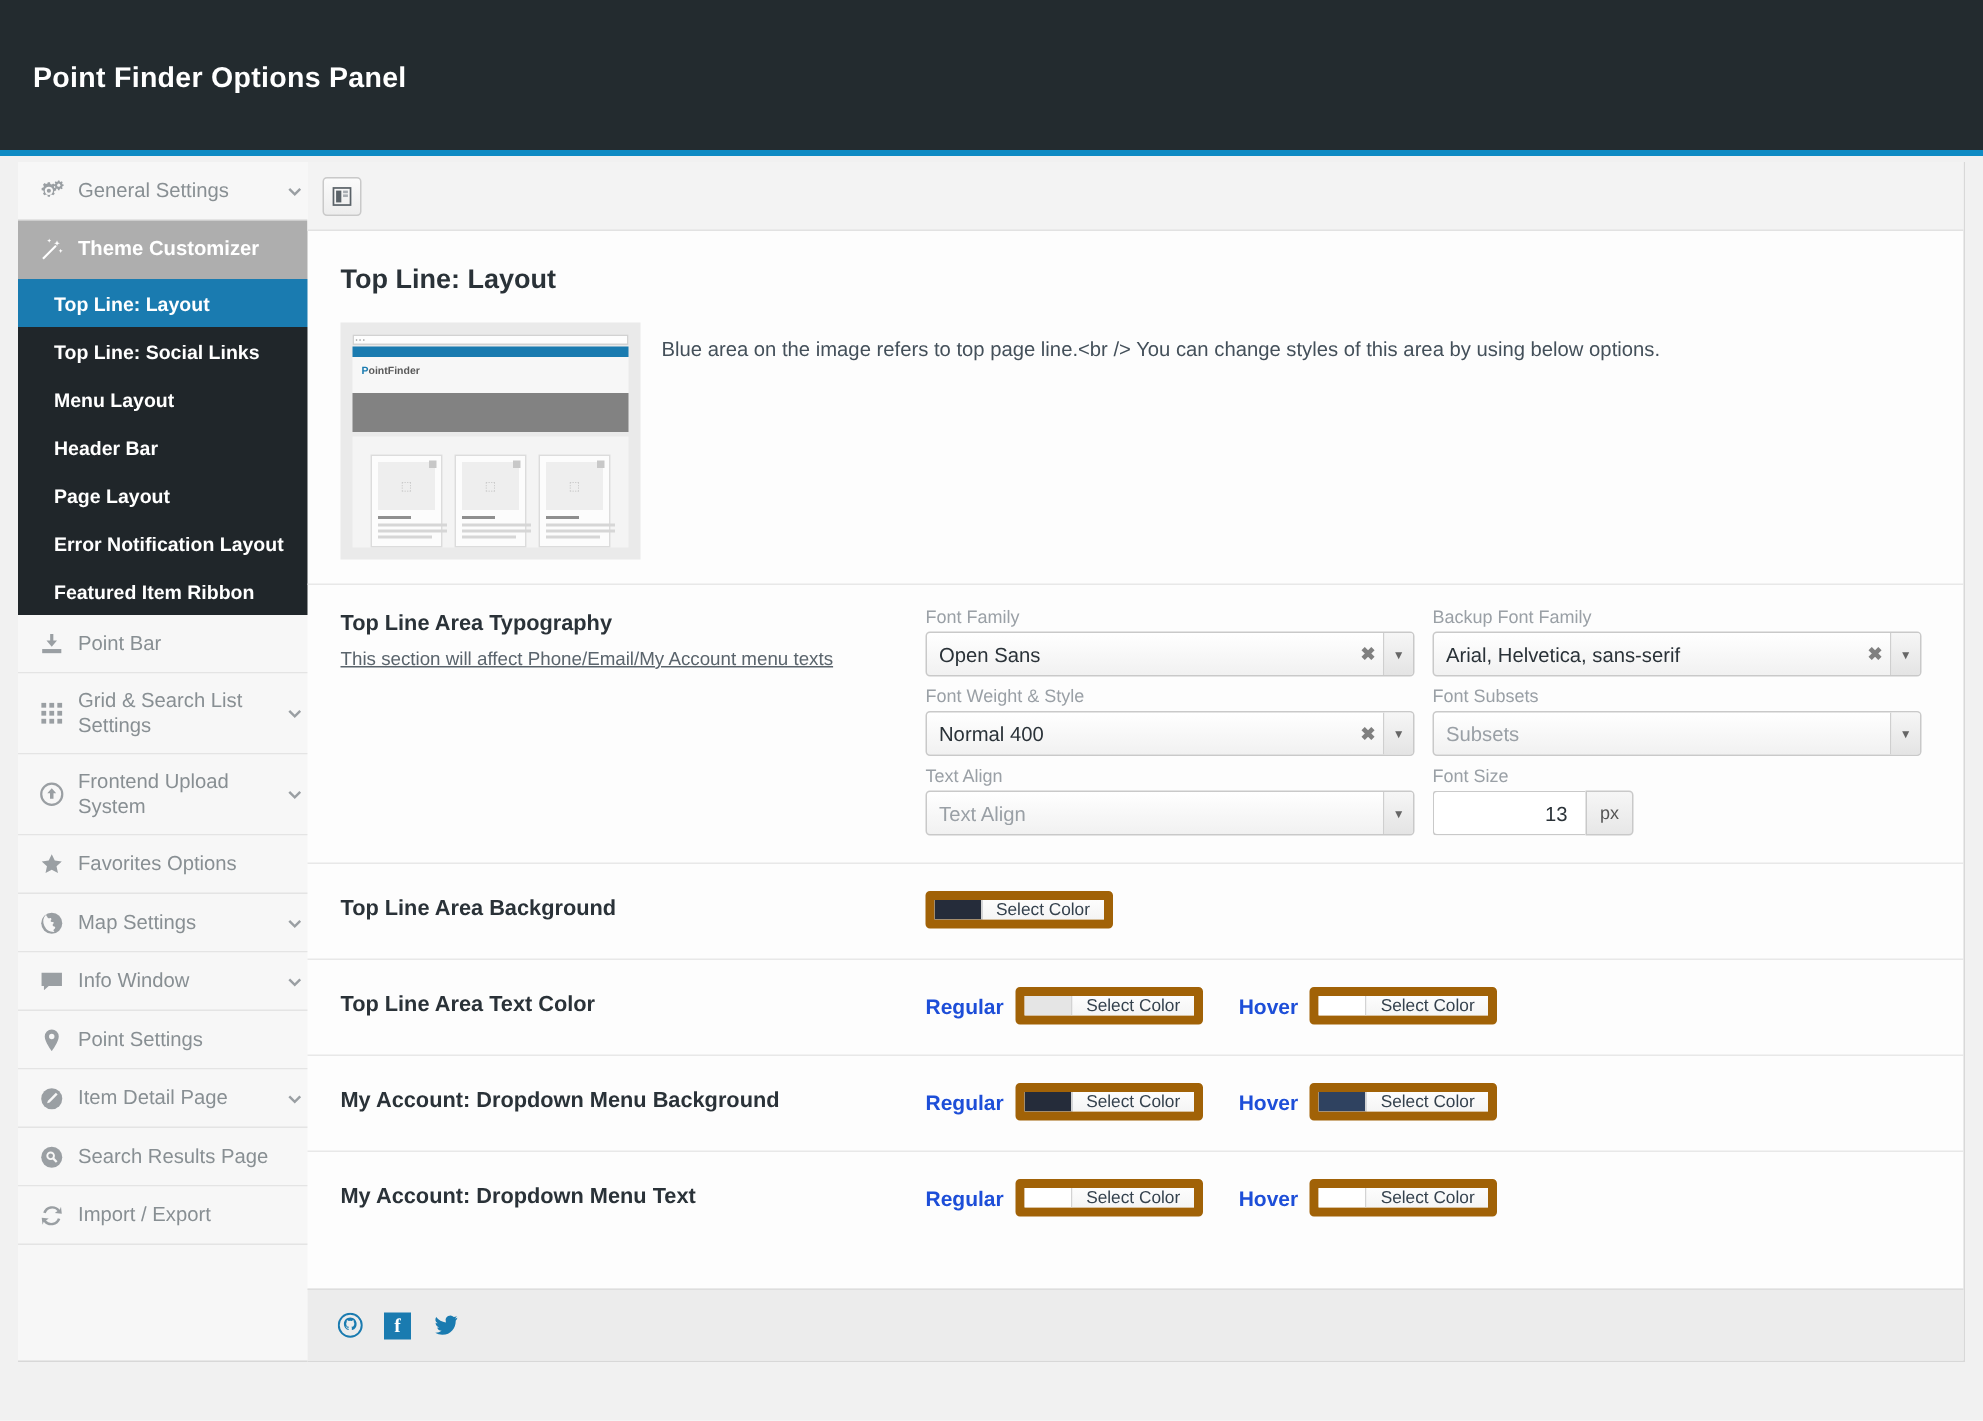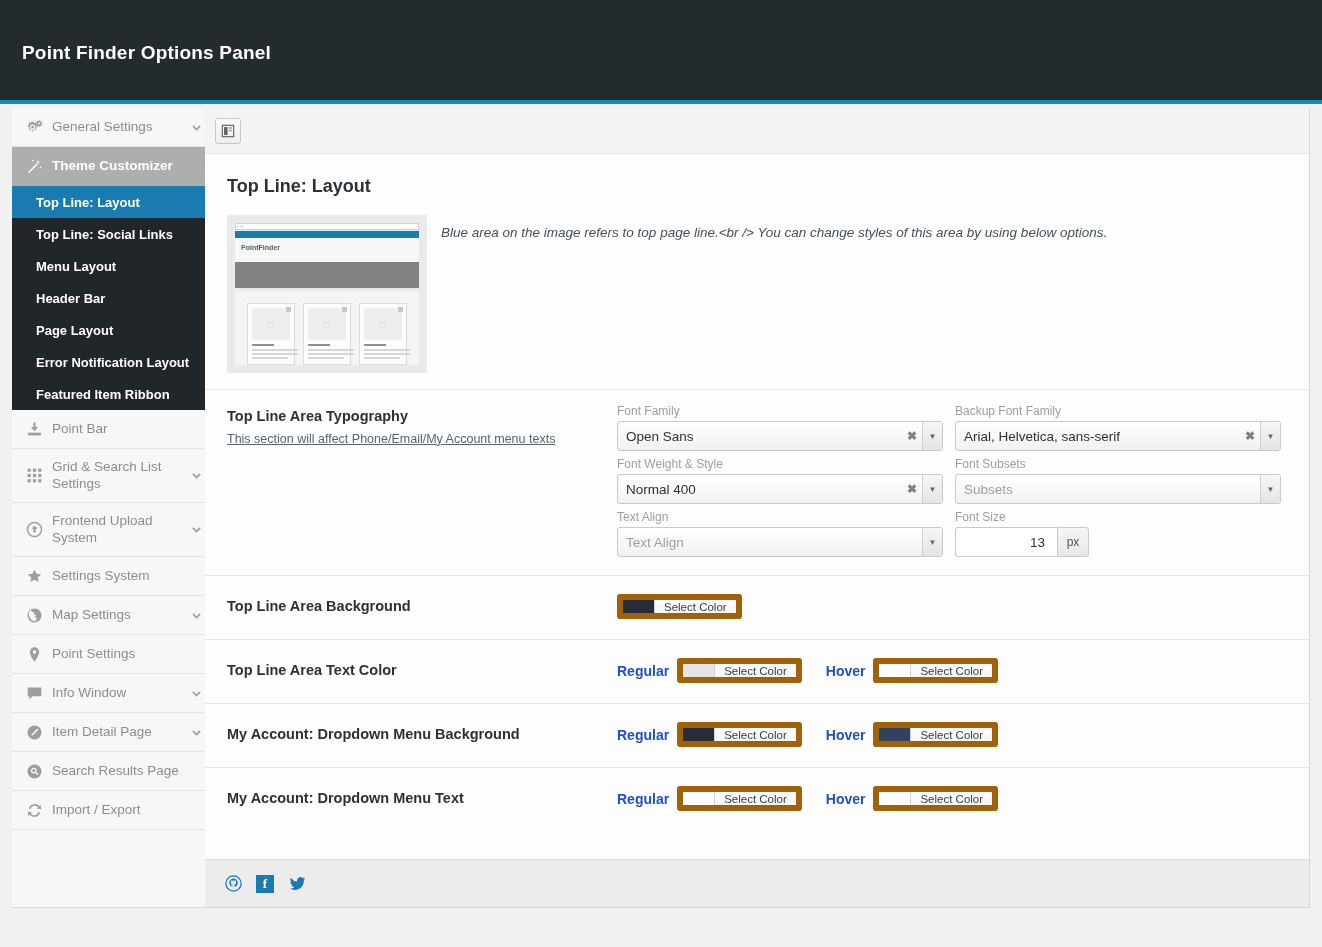--- a/index.html
+++ b/index.html
@@ -141,21 +141,20 @@
   .pv-area { position: absolute; left: 8px; right: 8px; top: 76px; bottom: 8px; background: #f4f4f4; }
   .pv-cards { position: absolute; left: 20px; right: 20px; top: 88px; display: flex; gap: 8px; }
   .pv-card { flex: 1 1 0; height: 62px; background: #fcfcfc; border: 1px solid #dcdcdc; position: relative; }
   .pv-card .ph { position: absolute; left: 4px; right: 4px; top: 4px; height: 32px; background: #eeeeee; }
   .pv-card .ph::after { content:"⬚"; position:absolute; left:50%; top:50%; transform:translate(-50%,-50%); color:#c0c0c0; font-size:8px;}
   .pv-card .ln { position: absolute; left: 4px; height: 2px; background: #d6d6d6; }
   .pv-card .corner { position:absolute; right:3px; top:3px; width:5px; height:5px; background:#c8c8c8;}
   .info-text {
     flex: 1 1 auto;
     padding: 8px 0 0 14px;
-    font-style: italic;
     font-size: 13.5px;
     color: #44505a;
     line-height: 1.5;
   }
 
   
   .opt-row {
     display: flex;
     align-items: flex-start;
     border-top: 1px solid #e8e8e8;
@@ -388,56 +387,56 @@
               <path fill="none" stroke="currentColor" stroke-width="2" d="M3.5 6l4.5 4.5L12.5 6"></path>
             </svg>
           </span>
         </div>
         <div class="nav-item">
           <span class="nav-ico">
             <svg width="17" height="17" viewBox="0 0 16 16">
               <path fill="currentColor" d="M8 1.4l1.9 4 4.4.5-3.3 3 .9 4.3L8 11.1 4.1 13.2l.9-4.3-3.3-3 4.4-.5z"></path>
             </svg>
           </span>
-          <span class="nav-lbl">Settings System</span>
+          <span class="nav-lbl">Favorites Options</span>
         </div>
         <div class="nav-item">
           <span class="nav-ico">
             <svg width="17" height="17" viewBox="0 0 16 16">
               <circle cx="8" cy="8" r="6.6" fill="currentColor"></circle>
               <path fill="#f7f7f7" d="M4.6 3.4c.9.4.6 1.3 1.4 1.5.7.2 1.3-.5 1.7.2.4.7-.8 1.1-.3 1.8.5.7 1.5-.2 1.8.6.3.8-1 1.1-.6 1.9.4.8 1.5.3 1.6 1.2.1.8-1.1.9-1.1 1.8 0 .5.4.8.7 1a6.5 6.5 0 0 1-5.2-11z"></path>
             </svg>
           </span>
           <span class="nav-lbl">Map Settings</span>
           <span class="nav-caret">
             <svg width="13" height="13" viewBox="0 0 16 16">
               <path fill="none" stroke="currentColor" stroke-width="2" d="M3.5 6l4.5 4.5L12.5 6"></path>
             </svg>
           </span>
         </div>
         <div class="nav-item">
           <span class="nav-ico">
             <svg width="17" height="17" viewBox="0 0 16 16">
-              <path fill="currentColor" d="M8 1.2a4.4 4.4 0 0 0-4.4 4.4c0 3.3 4.4 9.2 4.4 9.2s4.4-5.9 4.4-9.2A4.4 4.4 0 0 0 8 1.2zm0 6.1a1.7 1.7 0 1 1 0-3.4 1.7 1.7 0 0 1 0 3.4z"></path>
-            </svg>
-          </span>
-          <span class="nav-lbl">Point Settings</span>
-        </div>
-        <div class="nav-item">
-          <span class="nav-ico">
-            <svg width="17" height="17" viewBox="0 0 16 16">
               <path fill="currentColor" d="M1.6 2.4h12.8v8.2H6.1l-3 2.8v-2.8H1.6z"></path>
             </svg>
           </span>
           <span class="nav-lbl">Info Window</span>
           <span class="nav-caret">
             <svg width="13" height="13" viewBox="0 0 16 16">
               <path fill="none" stroke="currentColor" stroke-width="2" d="M3.5 6l4.5 4.5L12.5 6"></path>
             </svg>
           </span>
+        </div>
+        <div class="nav-item">
+          <span class="nav-ico">
+            <svg width="17" height="17" viewBox="0 0 16 16">
+              <path fill="currentColor" d="M8 1.2a4.4 4.4 0 0 0-4.4 4.4c0 3.3 4.4 9.2 4.4 9.2s4.4-5.9 4.4-9.2A4.4 4.4 0 0 0 8 1.2zm0 6.1a1.7 1.7 0 1 1 0-3.4 1.7 1.7 0 0 1 0 3.4z"></path>
+            </svg>
+          </span>
+          <span class="nav-lbl">Point Settings</span>
         </div>
         <div class="nav-item">
           <span class="nav-ico">
             <svg width="17" height="17" viewBox="0 0 16 16">
               <circle cx="8" cy="8" r="6.6" fill="currentColor"></circle>
               <path fill="#f7f7f7" d="M10.6 4.3l1.1 1.1-5 5-1.6.5.5-1.6z"></path>
             </svg>
           </span>
           <span class="nav-lbl">Item Detail Page</span>
           <span class="nav-caret">

